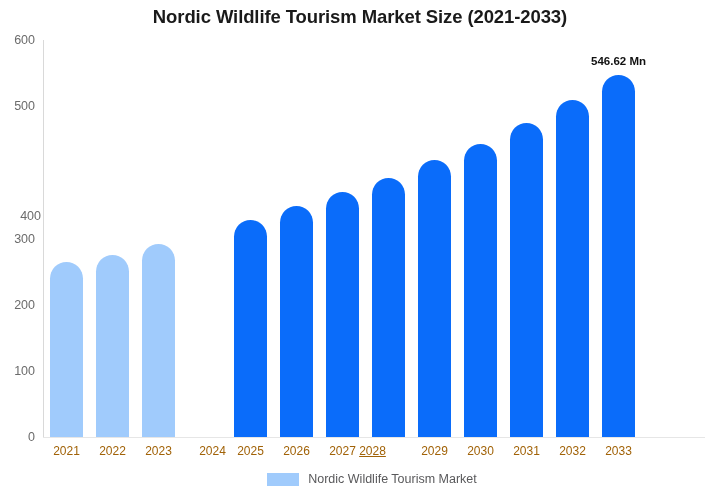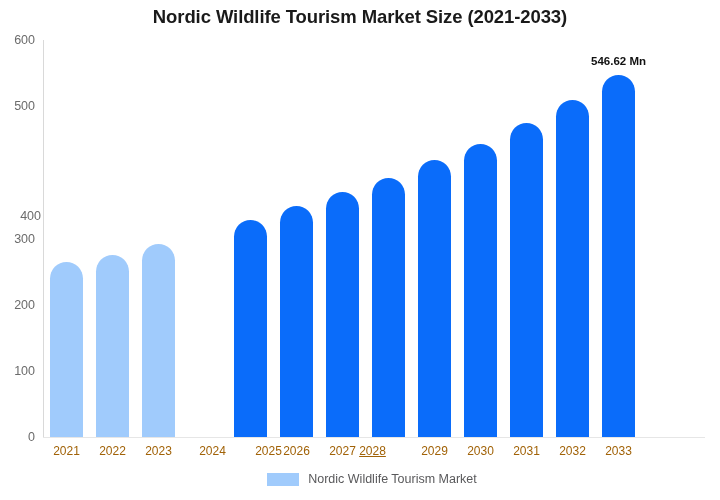--- a/index.html
+++ b/index.html
@@ -82,21 +82,21 @@
           <div class="bar-value" style="bottom: 369.68px;">546.62 Mn</div>
         </div>
       </div>
   </div>
 
   <div id="xtick-layer">
       <div class="xtick" style="left: 50px;">2021</div>
       <div class="xtick" style="left: 96px;">2022</div>
       <div class="xtick" style="left: 142px;">2023</div>
       <div class="xtick" style="left: 196px;">2024</div>
-      <div class="xtick" style="left: 252px;">2025</div>
+      <div class="xtick" style="left: 234px;">2025</div>
       <div class="xtick" style="left: 280px;">2026</div>
       <div class="xtick" style="left: 326px;">2027</div>
       <div class="xtick" style="left: 356px; text-decoration: underline;">2028</div>
       <div class="xtick" style="left: 418px;">2029</div>
       <div class="xtick" style="left: 464px;">2030</div>
       <div class="xtick" style="left: 510px;">2031</div>
       <div class="xtick" style="left: 556px;">2032</div>
       <div class="xtick" style="left: 602px;">2033</div>
     </div>
 

